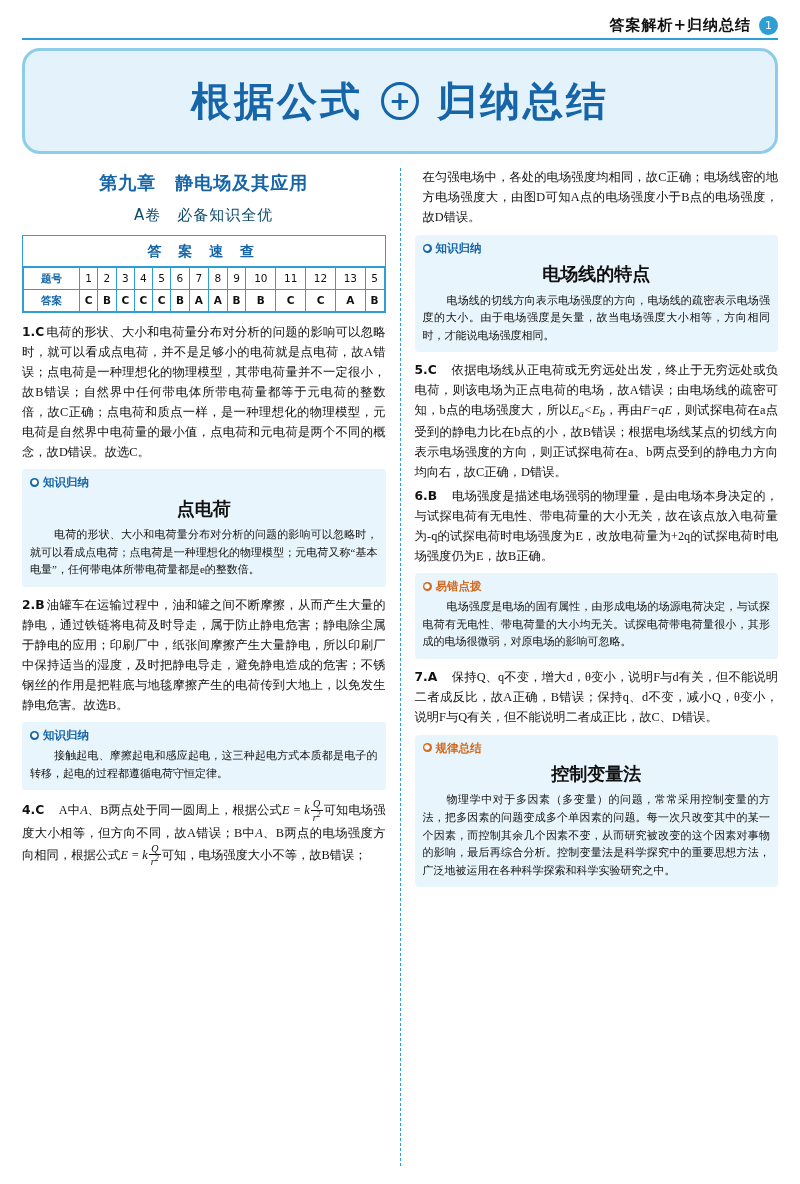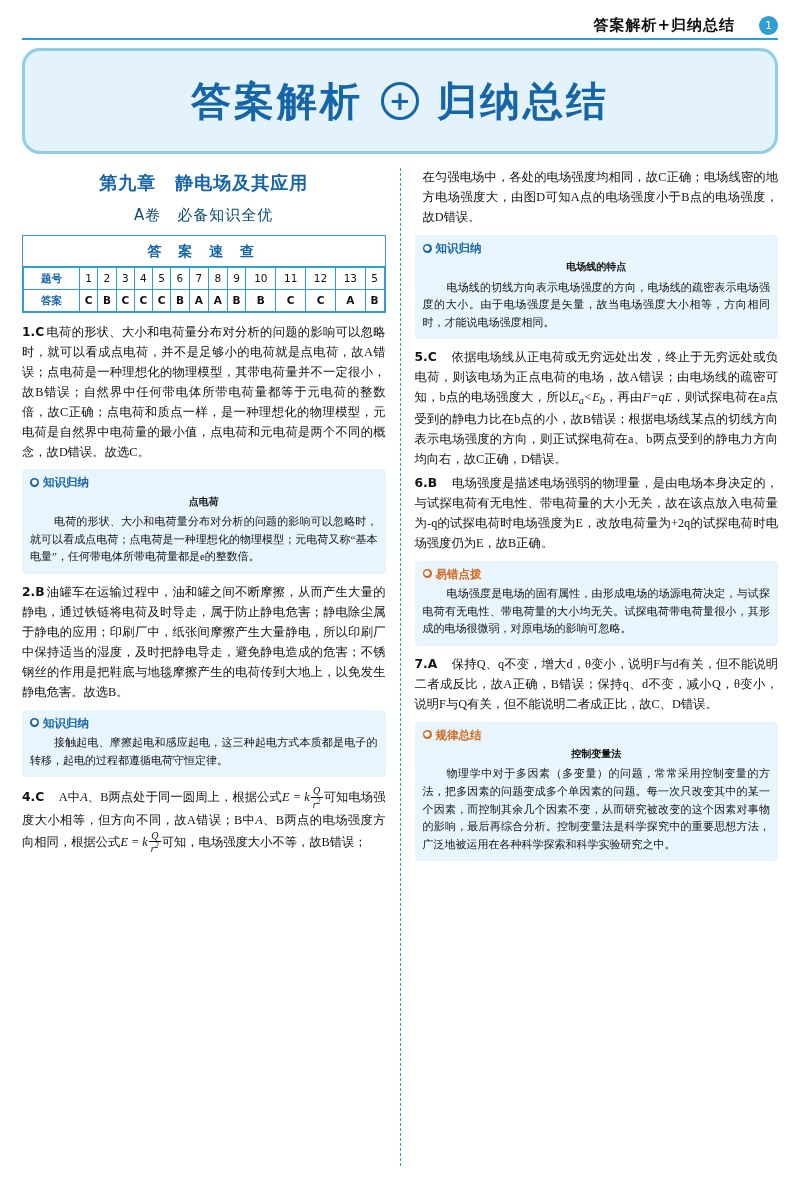--- a/index.html
+++ b/index.html
@@ -14,21 +14,21 @@
   }
   .page {
     width: 800px; height: 1184px;
     position: relative;
     padding: 0;
   }
   
   .top-header {
     position: absolute;
     top: 16px; right: 22px;
-    display: flex; align-items: center; gap: 24px;
+    display: flex; align-items: center; gap: 8px;
   }
   .top-header .htext {
     font-size: 15px;
     color: #111;
     letter-spacing: 1px;
     font-family: "DejaVu Sans", sans-serif;
     font-weight: 700;
   }
   .page-num {
     width: 19px; height: 19px; border-radius: 50%;
@@ -166,21 +166,21 @@
     width: 9px; height: 9px; border-radius: 50%;
     background: #1565a8; color: #fff;
     font-size: 7px; display:flex; align-items:center; justify-content:center;
     line-height: 1;
   }
   .tip.orange .tip-head { color: #d2691e; }
   .tip.orange .dot { background: #d2691e; }
   .tip .tip-title {
     text-align: center;
     font-weight: 700;
-    font-size: 10px;
+    font-size: 18px;
     font-family: "DejaVu Sans", sans-serif;
     margin: 2px 0 3px 0;
   }
   .tip .tip-body {
     font-size: 11px;
     line-height: 1.6;
     text-align: justify;
     text-indent: 24px;
   }
   
@@ -202,21 +202,21 @@
 
 <div class="page">
 
   <div class="top-header">
     <span class="htext">答案解析+归纳总结</span>
     <span class="page-num">1</span>
   </div>
   <div class="rule-top"></div>
 
   <div class="banner">
-    <span class="bt">答案解析</span>
+    <span class="bt">根据公式</span>
     <span class="plus">+</span>
     <span class="bt">归纳总结</span>
   </div>
 
   <div class="cols">
 
     <div class="col left">
 
       <div class="chapter">第九章　静电场及其应用</div>
       <div class="subchapter">A卷　必备知识全优</div>

